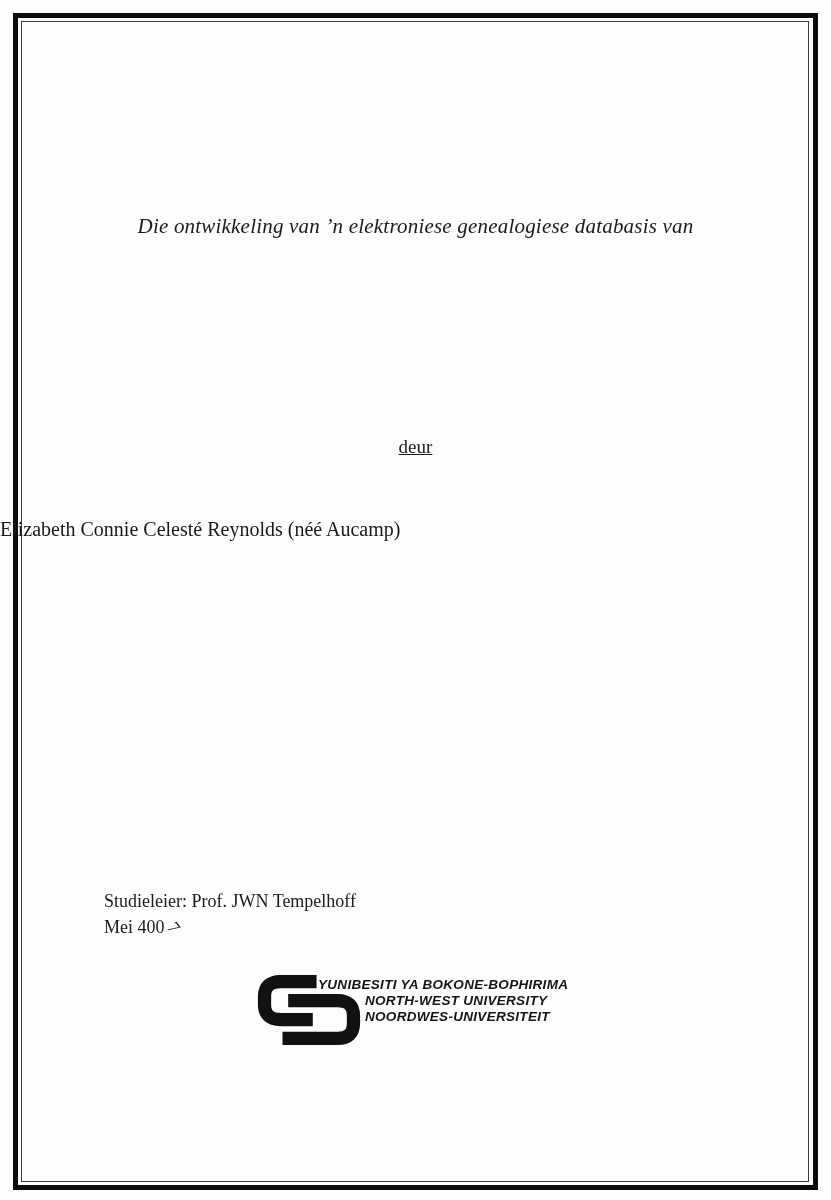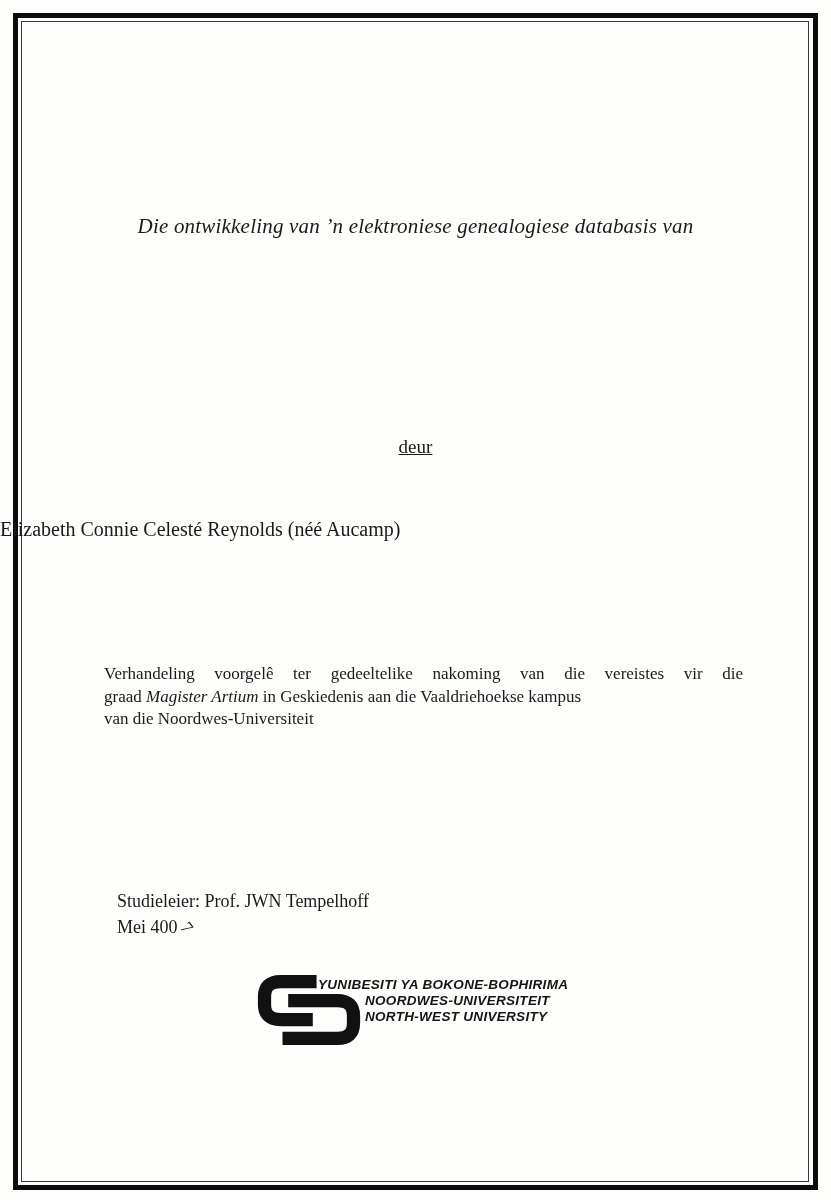--- a/index.html
+++ b/index.html
@@ -58,21 +58,20 @@
   }
   .statement .just {
     text-align: justify;
     text-align-last: justify;
   }
   .supervisor-block {
     position: absolute;
     left: 104px; top: 888px;
     font-size: 18px;
     line-height: 26px;
-    margin-left: 13px;
   }
   .odd-seven {
     display: inline-block;
     transform: rotate(52deg) translate(1px, -2px);
     transform-origin: 50% 60%;
   }
   .logo {
     position: absolute;
     left: 256px; top: 971px;
     width: 330px; height: 84px; font-style: italic;
@@ -103,36 +102,31 @@
   <div class="frame-inner"></div>
 
   <div class="title-block">
     <div>Die ontwikkeling van ’n elektroniese genealogiese databasis van</div>
   </div>
 
   <div class="deur-line">deur</div>
 
   <div class="author-line">Elizabeth Connie Celesté Reynolds (néé Aucamp)</div>
 
-  <div class="statement">
-    <div class="just">Verhandeling voorgelê ter gedeeltelike nakoming van die vereistes vir die</div>
-    <div><span>graad </span><i>Magister Artium</i><span> in Geskiedenis aan die Vaaldriehoekse kampus</span></div>
-    <div>van die Noordwes-Universiteit</div>
-  </div>
 
   <div class="supervisor-block">
     <div>Studieleier: Prof. JWN Tempelhoff</div>
     <div><span>Mei 400</span><span class="odd-seven">7</span></div>
   </div>
 
   <div class="logo">
     <svg class="logo-mark" width="106" height="80" viewBox="0 0 112 82" xmlns="http://www.w3.org/2000/svg">
       <path d="M 64 10 H 26 Q 9 10 9 26 V 34 Q 9 50 26 50 H 60" fill="none" stroke="#111111" stroke-width="14" stroke-linecap="butt"></path>
       <path d="M 34 30 H 86 Q 103 30 103 46 V 54 Q 103 70 86 70 H 28" fill="none" stroke="#111111" stroke-width="14" stroke-linecap="butt"></path>
     </svg>
     <div class="logo-text">
       <div>YUNIBESITI YA BOKONE-BOPHIRIMA</div>
+      <div class="indented">NORTH-WEST UNIVERSITY</div>
       <div class="indented">NOORDWES-UNIVERSITEIT</div>
-      <div class="indented">NORTH-WEST UNIVERSITY</div>
     </div>
   </div>
 
 </div>
 
 </body></html>

